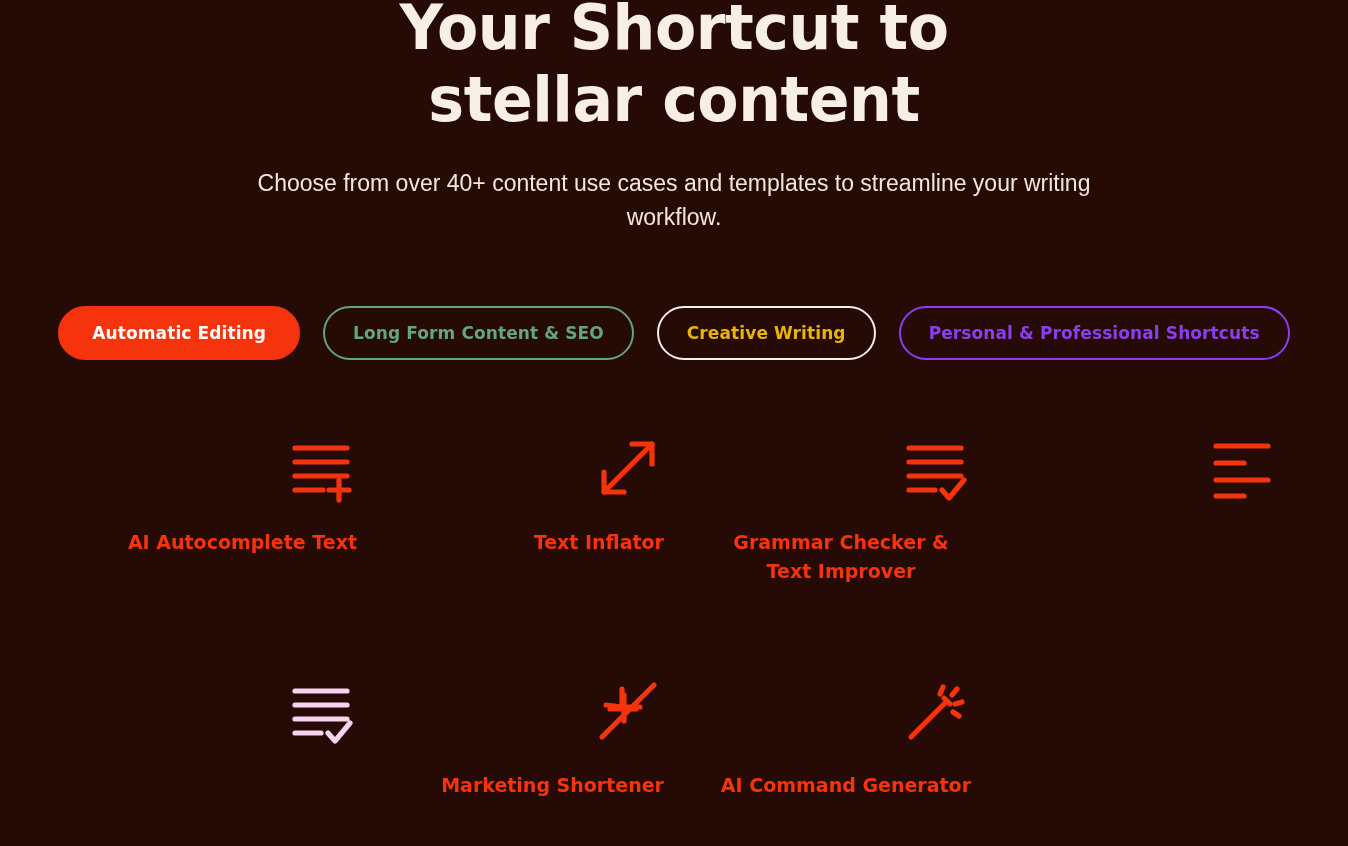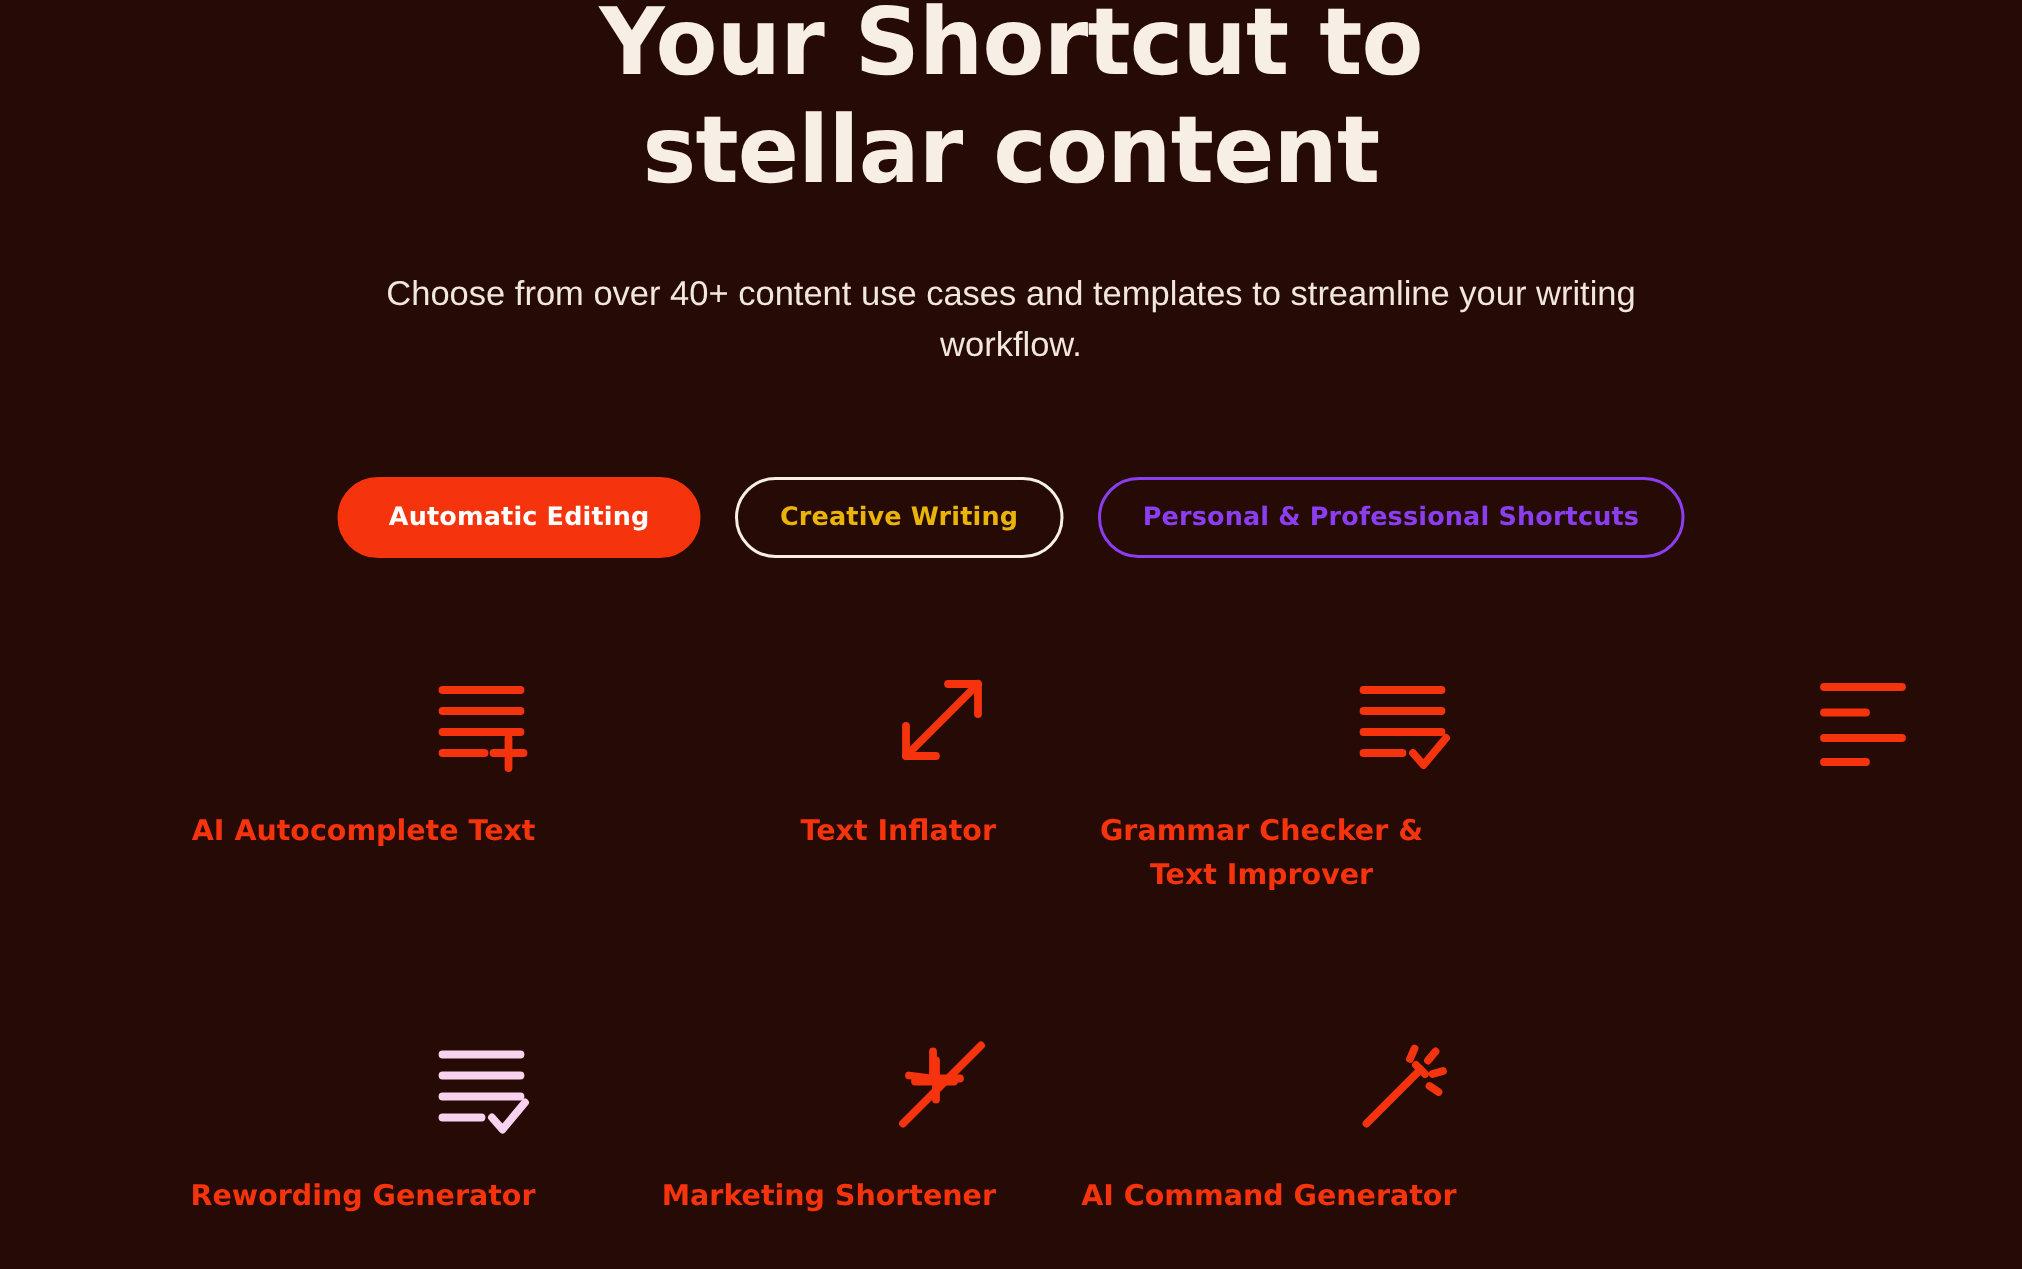--- a/index.html
+++ b/index.html
@@ -39,21 +39,21 @@
     line-height: 72px;
     letter-spacing: -0.5px;
     color: #F7EFE6;
     max-width: 760px;
     margin: 0 auto;
     transform: scaleX(0.97);
     margin-top: -8px;
   }
 
   .hero-sub {
-    margin: 42px auto 0 auto;
+    margin: 30px auto 0 auto;
     max-width: 910px;
     font-family: "Liberation Sans", sans-serif;
     font-size: 23px;
     line-height: 34px;
     font-weight: 400;
     color: #F2E7DD;
   }
 
   
   .pills {
@@ -141,20 +141,21 @@
 
 <div class="page">
 
   <section class="hero">
     <h1 class="hero-title">Your Shortcut to stellar content</h1>
     <p class="hero-sub">Choose from over 40+ content use cases and templates to streamline your writing workflow.</p>
   </section>
 
   <nav class="pills">
       <button class="pill is-active">Automatic Editing</button>
+      <button class="pill tone-green">Long Form Content &amp; SEO</button>
       <button class="pill tone-cream">Creative Writing</button>
       <button class="pill tone-purple">Personal &amp; Professional Shortcuts</button>
     </nav>
 
   <main class="grid">
       <div class="card">
         <div class="card-icon" style="color: rgb(245, 51, 12);">
           <svg viewBox="0 0 72 72" fill="none" stroke="currentColor" stroke-width="5.2" stroke-linecap="round" stroke-linejoin="round" aria-hidden="true">
             <line x1="10" y1="16" x2="62" y2="16"></line>
             <line x1="10" y1="30" x2="62" y2="30"></line>
@@ -201,21 +202,20 @@
       <div class="card">
         <div class="card-icon" style="color: rgb(249, 210, 239);">
           <svg viewBox="0 0 72 72" fill="none" stroke="currentColor" stroke-width="5.2" stroke-linecap="round" stroke-linejoin="round" aria-hidden="true">
             <line x1="10" y1="16" x2="62" y2="16"></line>
             <line x1="10" y1="30" x2="62" y2="30"></line>
             <line x1="10" y1="44" x2="62" y2="44"></line>
             <line x1="10" y1="58" x2="36" y2="58"></line>
             <polyline points="43,58 50,66 65,48"></polyline>
           </svg>
         </div>
-        <div class="card-label">Rewording Generator</div>
       </div>
       <div class="card">
         <div class="card-icon" style="color: rgb(245, 51, 12);">
           <svg viewBox="0 0 72 72" fill="none" stroke="currentColor" stroke-width="5.2" stroke-linecap="round" stroke-linejoin="round" aria-hidden="true">
             <line x1="10" y1="62" x2="62" y2="10"></line>
             <polyline points="48,32 30,32 30,14"></polyline>
             <polyline points="14,30 30,32 30,32"></polyline>
             <line x1="18" y1="34" x2="44" y2="34"></line>
             <line x1="32" y1="20" x2="32" y2="46"></line>
           </svg>

